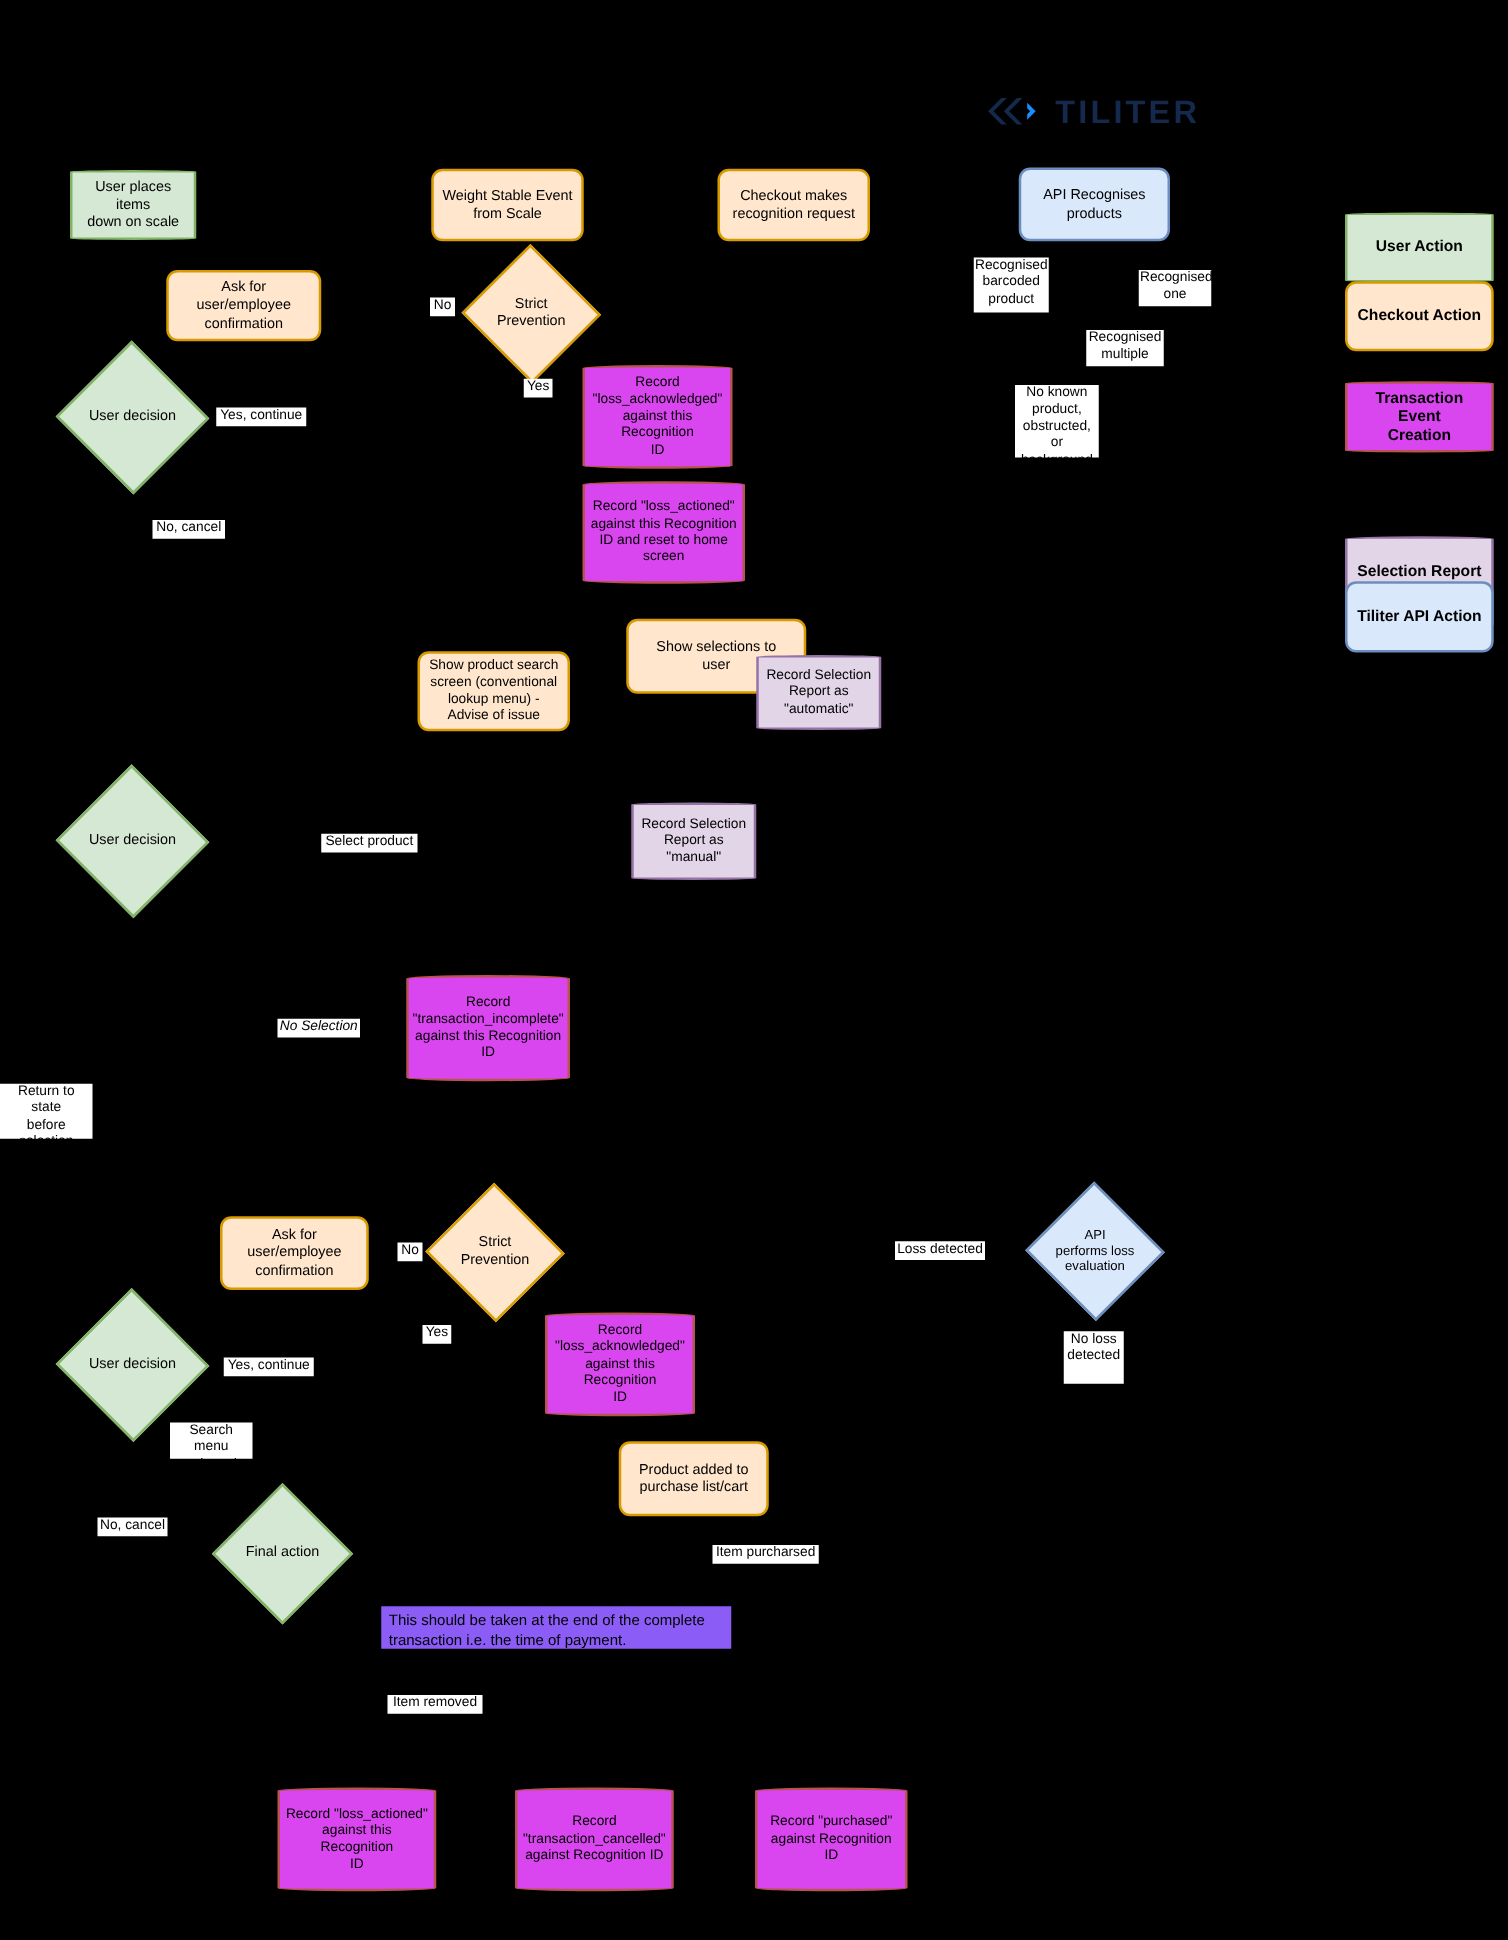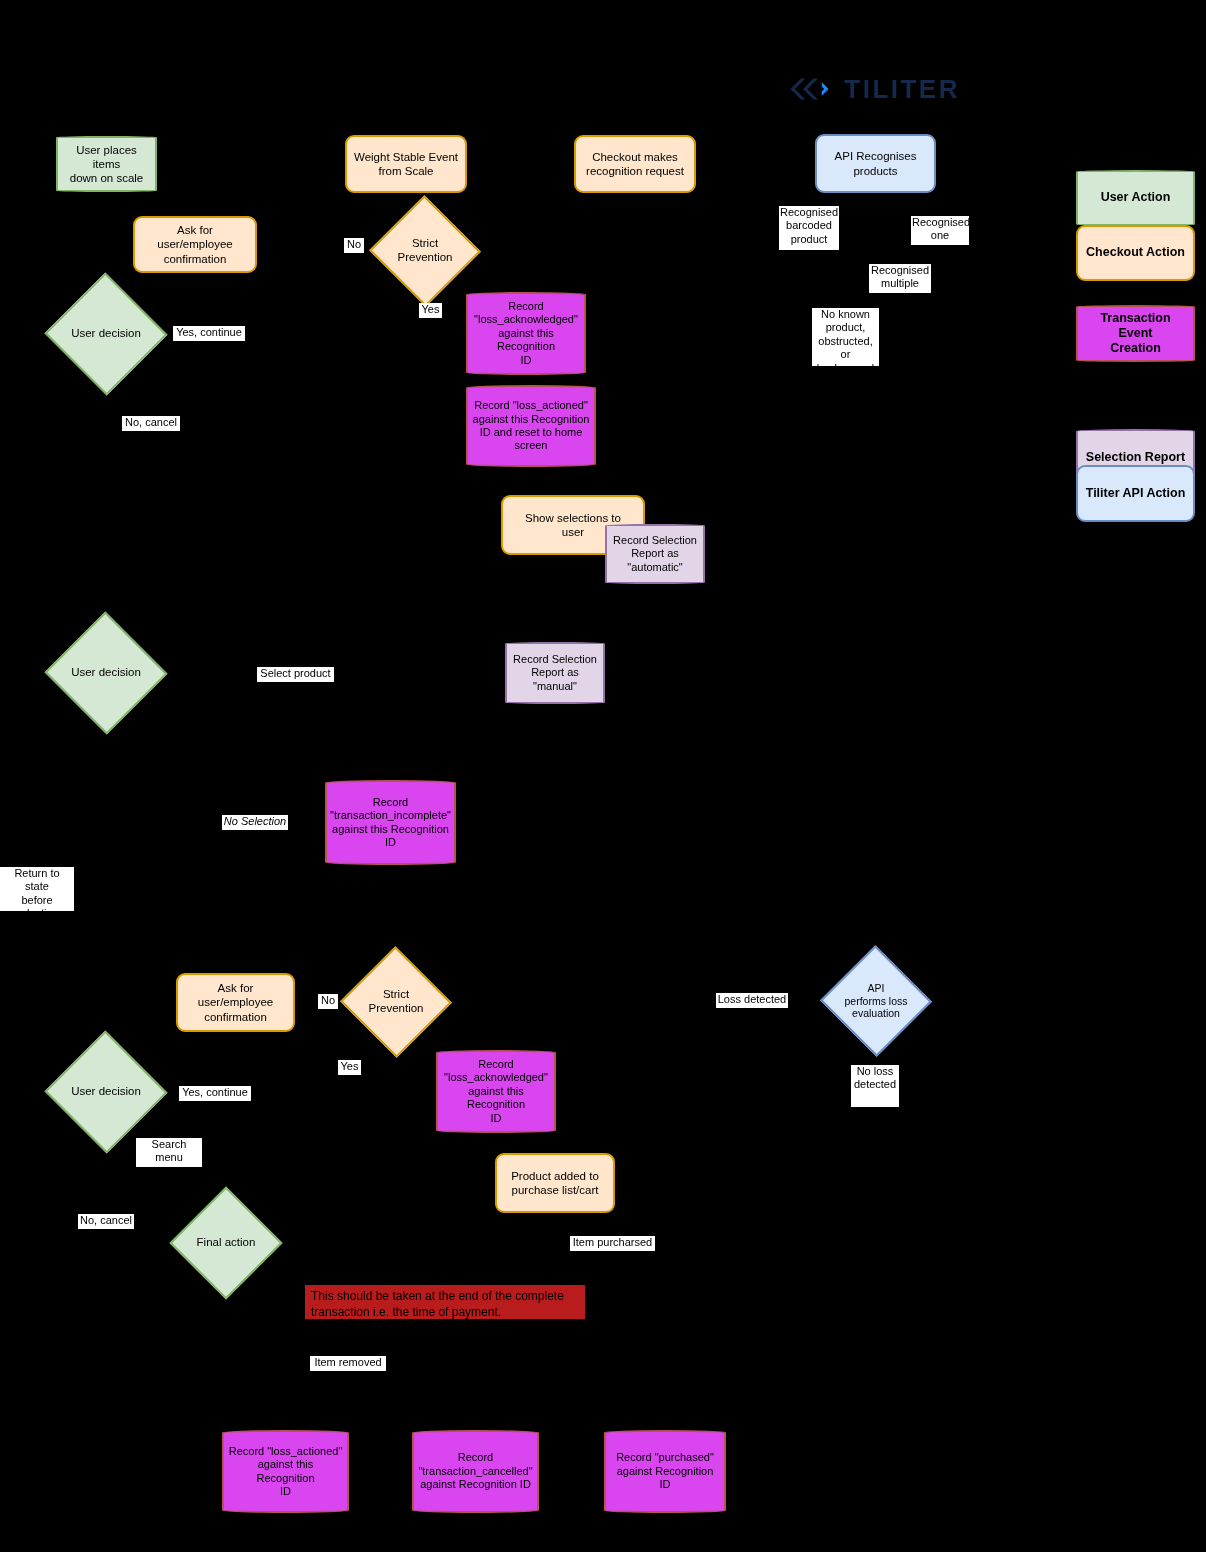--- a/index.html
+++ b/index.html
@@ -71,21 +71,21 @@
     line-height:1.22;
     text-align:center;
     padding:0px 1px;
     white-space:pre-line;
     box-sizing:border-box;
   }
 
   
   .note{
     position:absolute;
-    background:#b91c1c;
+    background:#8b5cf6;
     color:#000000;
     font-size:12px;
     line-height:1.35;
     text-align:left;
     padding:3px 6px;
     white-space:pre-line;
     box-sizing:border-box;
   }
 
   
@@ -199,20 +199,24 @@
 against this Recognition
 ID</div>
 
   <div class="node pill c-event" style="left:412px;top:1430px;width:127px;height:83px;font-size:11px;">Record
 "transaction_cancelled"
 against Recognition ID</div>
 
   <div class="node pill c-event" style="left:604px;top:1430px;width:122px;height:83px;font-size:11px;">Record "purchased"
 against Recognition ID</div>
 
+  <div class="node rect c-checkout" style="left:334px;top:521px;width:122px;height:64px;font-size:11px;">Show product search
+screen (conventional
+lookup menu) -
+Advise of issue</div>
 
   <div class="node rect c-checkout" style="left:465px;top:495px;width:144px;height:60px;margin-left:36px;">Show selections to
 user</div>
 
   <div class="node pill c-report" style="left:605px;top:524px;width:100px;height:60px;font-size:11px;">Record Selection
 Report as
 "automatic"</div>
 
   <div class="node pill c-report" style="left:505px;top:642px;width:100px;height:62px;font-size:11px;">Record Selection
 Report as

